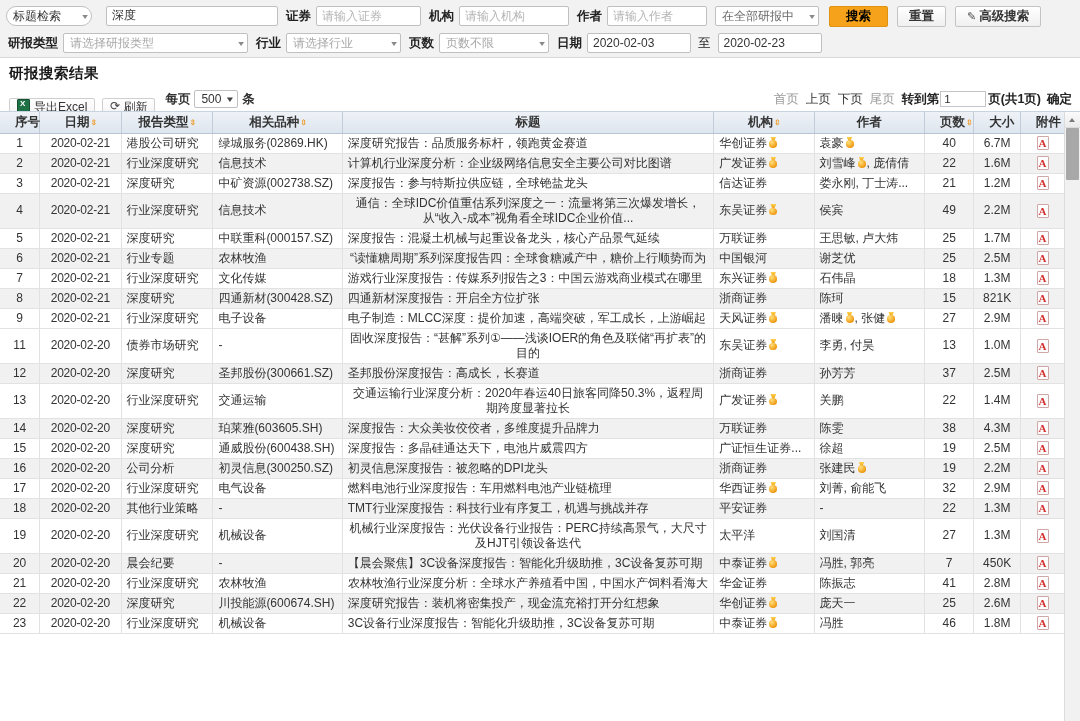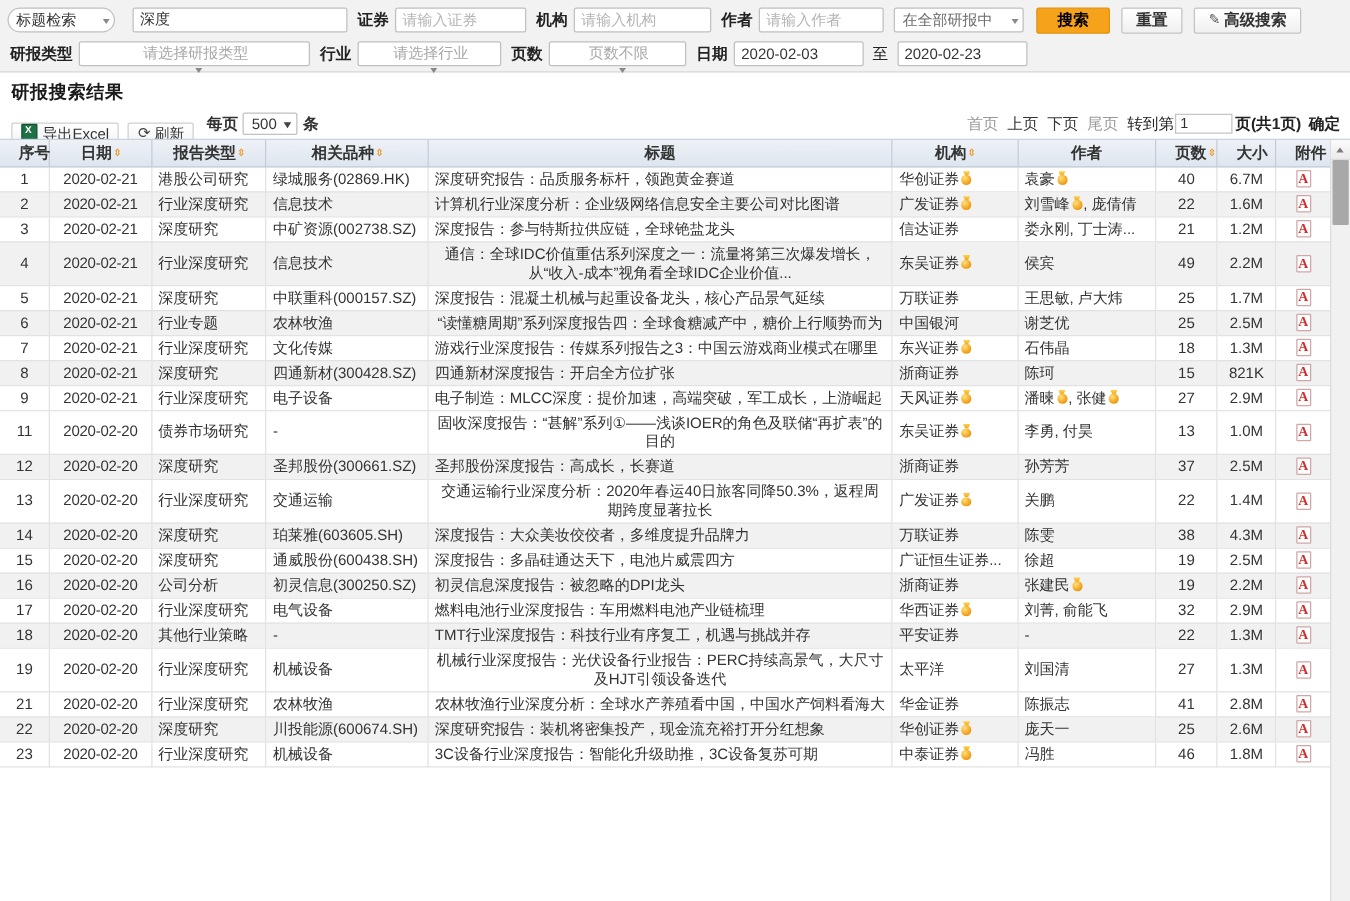--- a/index.html
+++ b/index.html
@@ -52,21 +52,21 @@
     box-sizing: border-box;
     font-size: 12px;
     color: #333;
   }
   .select-box .caret {
     color: #888;
     font-size: 8px;
     margin-left: 6px;
     transform: scaleX(1.4);
   }
-  .select-box.placeholder-txt { color: #a8a8a8; flex-direction: column; }
+  .select-box.placeholder-txt { color: #a8a8a8; }
 
   .txt-input {
     height: 20px;
     background: #fff;
     border: 1px solid #c0c0c0;
     border-radius: 2px;
     box-sizing: border-box;
     padding: 0 5px;
     font-size: 12px;
     color: #333;
@@ -191,21 +191,21 @@
     font-size: 12.5px;
     white-space: nowrap;
   }
   .pager a {
     color: #999;
     text-decoration: none;
     margin-right: 7px;
     cursor: pointer;
   }
   .pager a.active { color: #333; }
-  .pager .goto-label { font-weight: normal; color: #222; margin-right: 1px; }
+  .pager .goto-label { font-weight: bold; color: #222; margin-right: 1px; }
   .pager .page-input {
     width: 46px;
     height: 16px;
     border: 1px solid #c5c5c5;
     background: #fff;
     font-size: 11.5px;
     padding: 0 3px;
     box-sizing: border-box;
     line-height: 14px;
     color: #333;
@@ -683,20 +683,32 @@
           <td class="c-date">2020-02-20</td>
           <td class="c-type">行业深度研究</td>
           <td class="c-kind">机械设备</td>
           <td class="c-title centered">机械行业深度报告：光伏设备行业报告：PERC持续高景气，大尺寸及HJT引领设备迭代</td>
           <td class="c-org"><span>太平洋</span></td>
           <td class="c-auth"><span>刘国清</span></td>
           <td class="c-pages">27</td>
           <td class="c-size">1.3M</td>
           <td class="c-att"><span class="pdf-icon"></span></td>
         </tr>
+        <tr class="odd">
+          <td class="c-idx">20</td>
+          <td class="c-date">2020-02-20</td>
+          <td class="c-type">晨会纪要</td>
+          <td class="c-kind">-</td>
+          <td class="c-title">【晨会聚焦】3C设备深度报告：智能化升级助推，3C设备复苏可期</td>
+          <td class="c-org"><span>中泰证券</span><span class="medal"></span></td>
+          <td class="c-auth"><span>冯胜, 郭亮</span></td>
+          <td class="c-pages">7</td>
+          <td class="c-size">450K</td>
+          <td class="c-att"><span class="pdf-icon"></span></td>
+        </tr>
         <tr class="even">
           <td class="c-idx">21</td>
           <td class="c-date">2020-02-20</td>
           <td class="c-type">行业深度研究</td>
           <td class="c-kind">农林牧渔</td>
           <td class="c-title centered">农林牧渔行业深度分析：全球水产养殖看中国，中国水产饲料看海大</td>
           <td class="c-org"><span>华金证券</span></td>
           <td class="c-auth"><span>陈振志</span></td>
           <td class="c-pages">41</td>
           <td class="c-size">2.8M</td>

